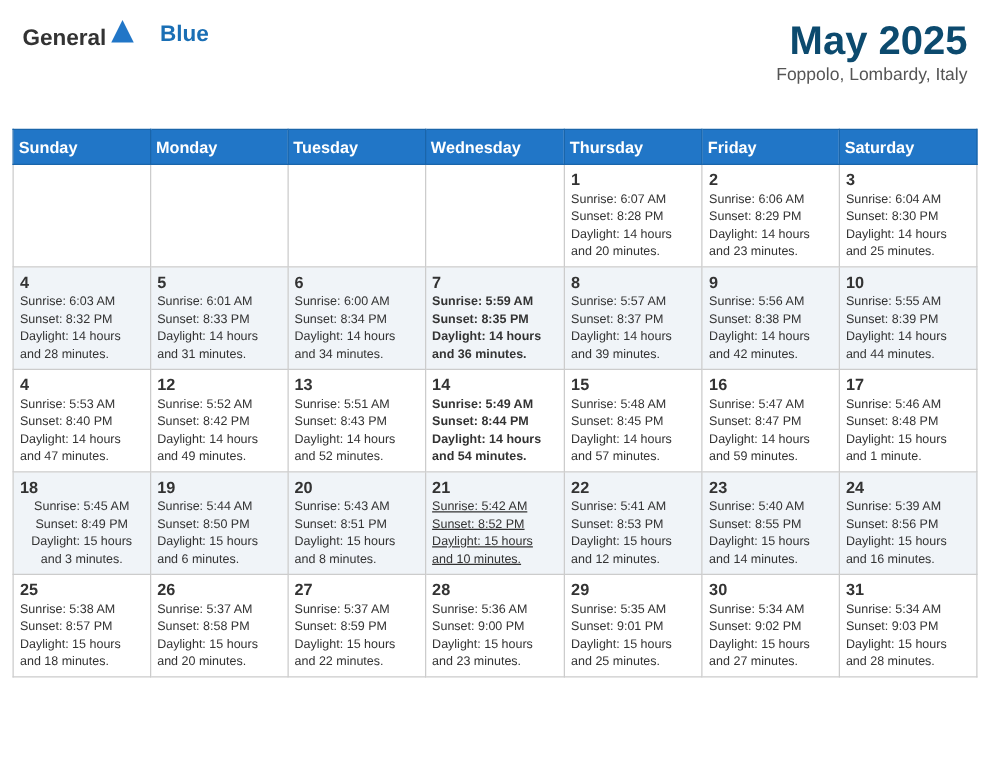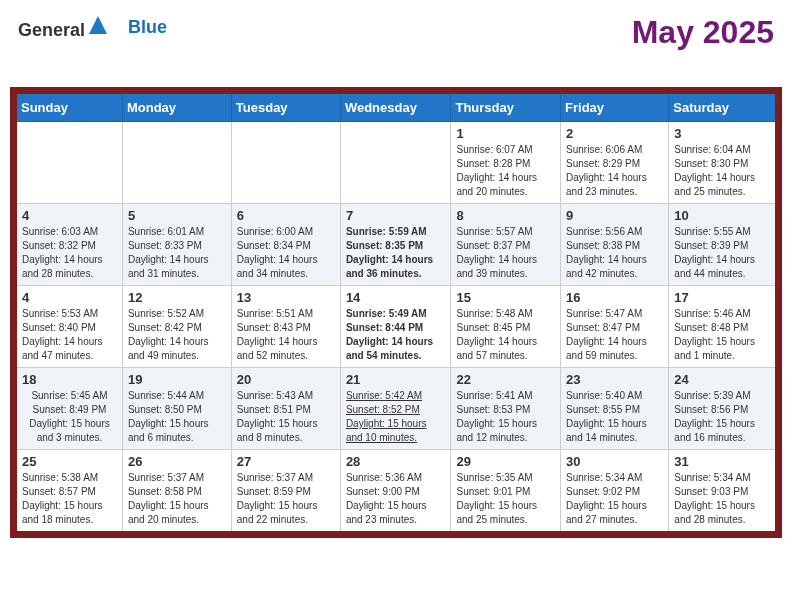--- a/index.html
+++ b/index.html
@@ -36,30 +36,30 @@
       width: 22px;
       height: 22px;
       margin-left: 2px;
     }
     .title-block {
       text-align: right;
     }
     .month-year {
       font-size: 32px;
       font-weight: bold;
-      color: #701a75;
+      color: #0c4a6e;
     }
     .location {
       font-size: 14px;
       color: #555;
     }
     .calendar {
       width: 100%;
       border-collapse: collapse;
-      border: 7px solid #7f1d1d;
+      border: 1px solid #7f1d1d;
       margin-top: 32px;
     }
     .calendar th {
       background-color: #2176c7;
       color: #fff;
       font-size: 13px;
       font-weight: bold;
       padding: 6px 4px;
       text-align: left;
       border: 1px solid #1a65aa;
@@ -105,20 +105,21 @@
       <span class="logo-text-general">General</span><svg class="logo-icon" viewBox="0 0 22 22">
           <polygon points="11,2 20,20 2,20" fill="#2176c7"></polygon>
         </svg>
     </div>
     <div>
       <span class="logo-text-blue">Blue</span>
     </div>
   </div>
   <div class="title-block">
     <div class="month-year">May 2025</div>
+    <div class="location">Foppolo, Lombardy, Italy</div>
   </div>
 </div>
 
 <table class="calendar">
   <thead>
     <tr>
     <th>Sunday</th>
         <th>Monday</th>
         <th>Tuesday</th>
         <th>Wednesday</th>

